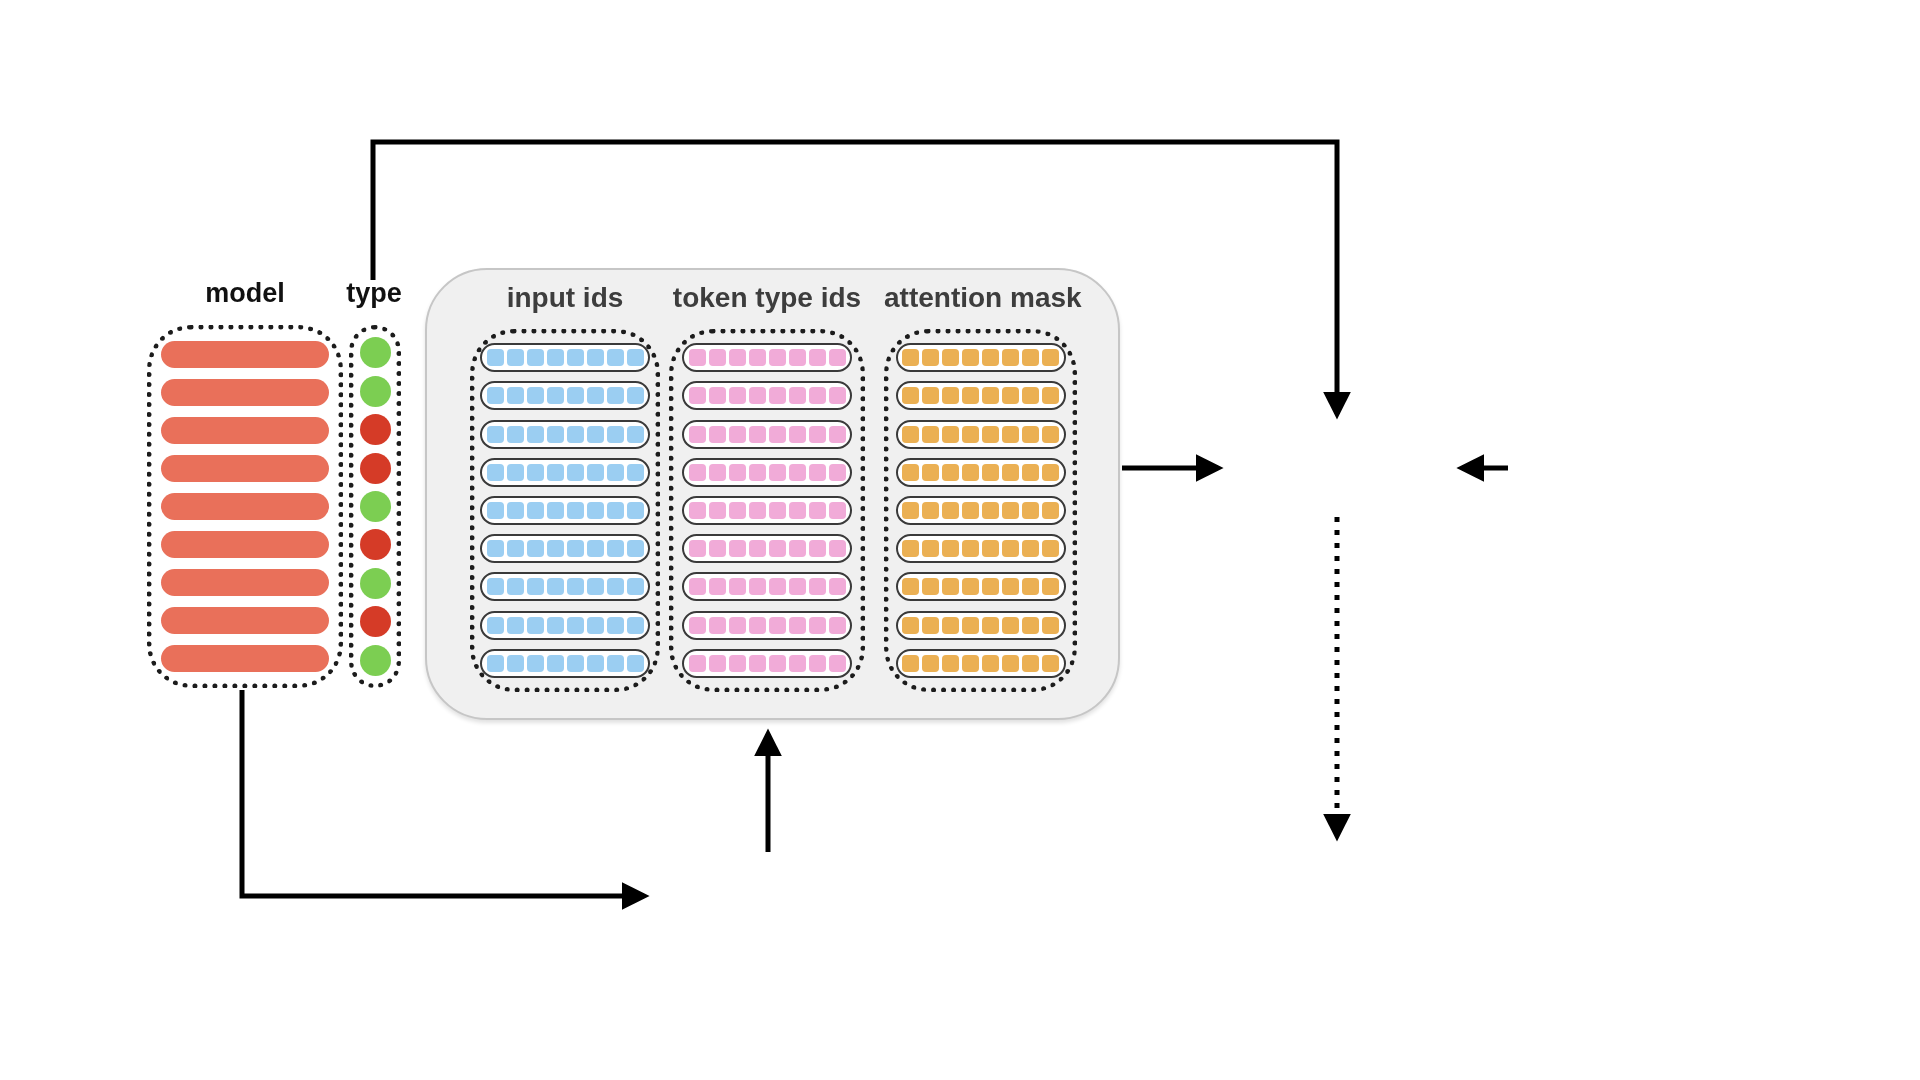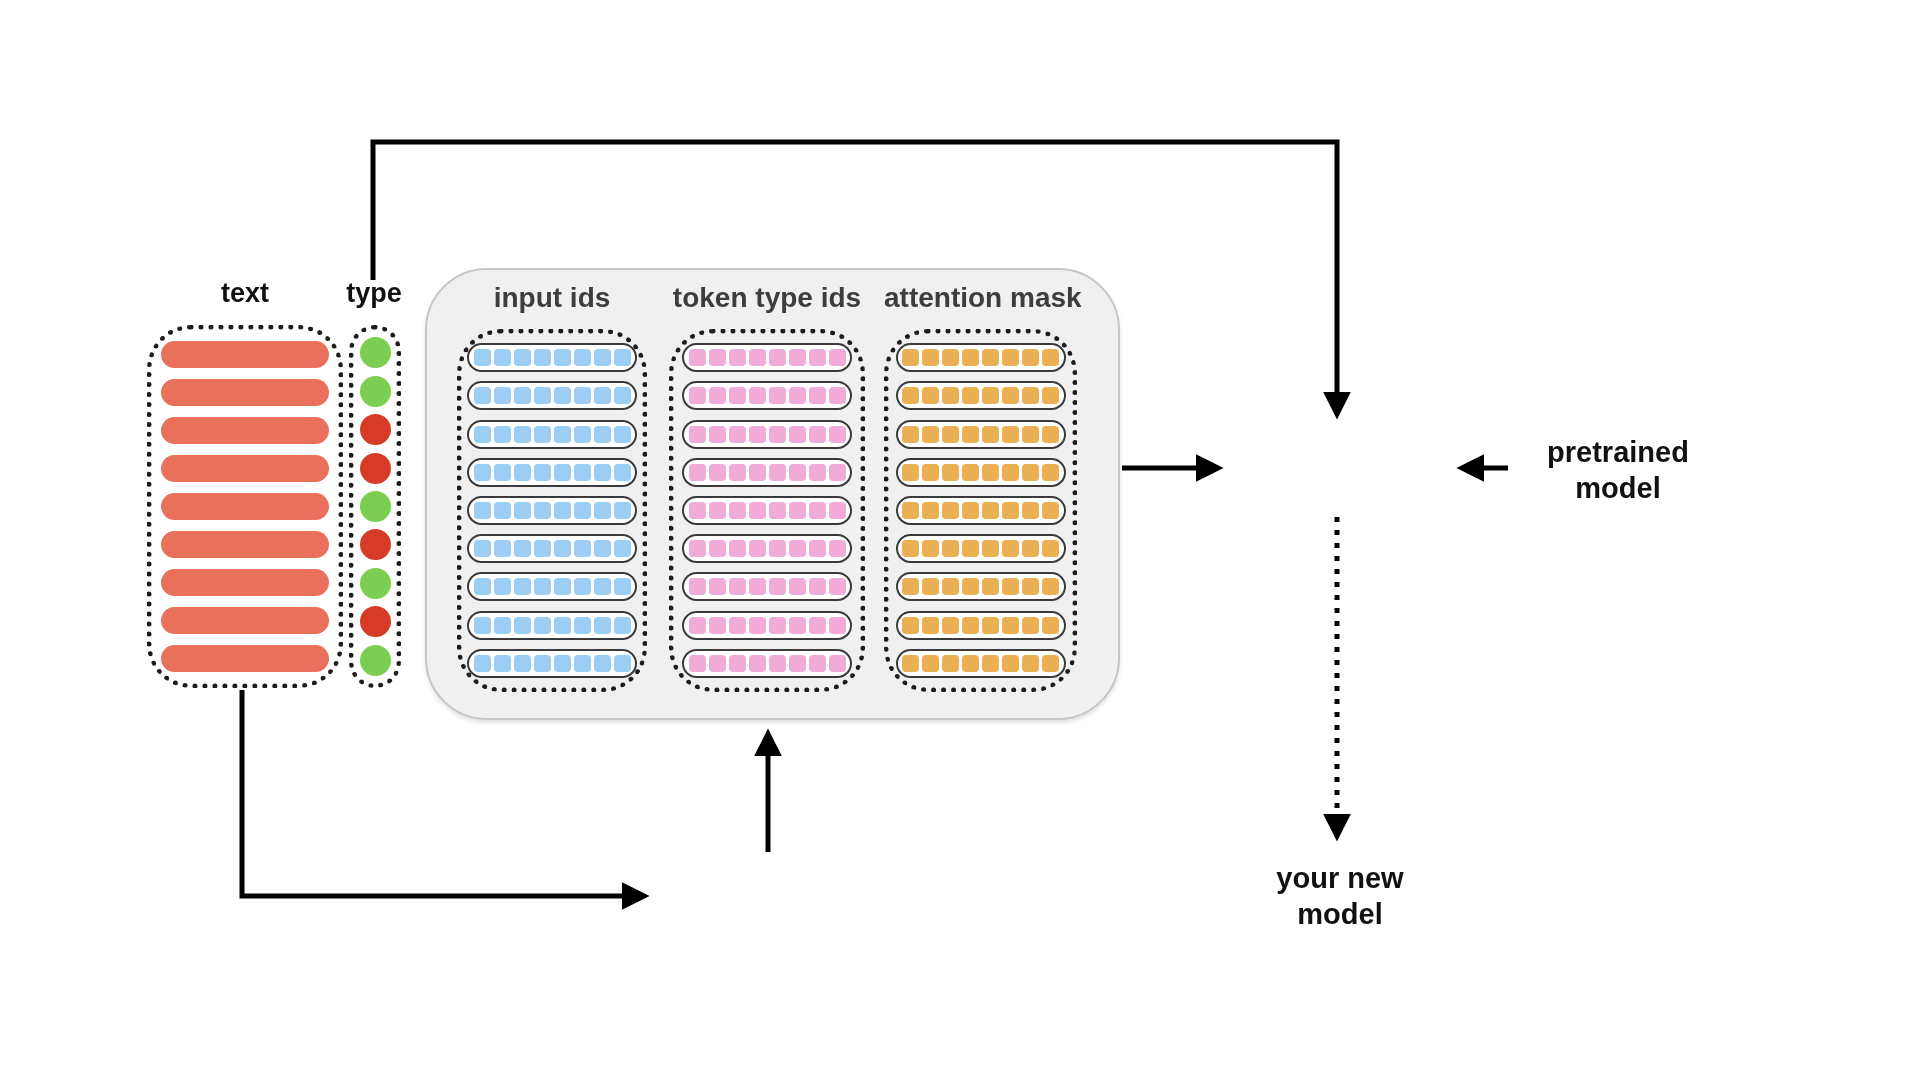--- a/index.html
+++ b/index.html
@@ -27,21 +27,21 @@
   .node.blue{color:#fff;font-size:31px;}
   .node.orange{color:#111;font-size:29px;line-height:1.25;}
   svg.arrows{left:0;top:0;pointer-events:none;}
 </style>
 </head>
 <body>
 
 <div class="canvas">
 
 
-  <div class="abs col-header" style="left:147px;top:278px;width:196px;">text</div>
+  <div class="abs col-header" style="left:147px;top:278px;width:196px;">model</div>
   <div class="abs col-header" style="left:334px;top:278px;width:80px;">type</div>
 
   <div class="abs dotted-box text-box" style="left:147px;top:325px;width:196px;height:363px;">
       <div class="text-pill" style="background:#e9705a"></div>
       <div class="text-pill" style="background:#e9705a"></div>
       <div class="text-pill" style="background:#e9705a"></div>
       <div class="text-pill" style="background:#e9705a"></div>
       <div class="text-pill" style="background:#e9705a"></div>
       <div class="text-pill" style="background:#e9705a"></div>
       <div class="text-pill" style="background:#e9705a"></div>
@@ -55,21 +55,21 @@
       <div class="label-dot" style="background:#d53b27"></div>
       <div class="label-dot" style="background:#d53b27"></div>
       <div class="label-dot" style="background:#7cce52"></div>
       <div class="label-dot" style="background:#d53b27"></div>
       <div class="label-dot" style="background:#7cce52"></div>
       <div class="label-dot" style="background:#d53b27"></div>
       <div class="label-dot" style="background:#7cce52"></div>
     </div>
 
   <div class="abs gray-container">
-    <div class="abs" style="left:30px;top:12px;width:190px;height:430px;">
+    <div class="abs" style="left:43px;top:12px;width:190px;height:430px;">
       <div class="grid-header">input ids</div>
       <div class="dotted-box token-box" style="position:absolute;left:0;top:47px;width:190px;height:363px;">
           <div class="row-pill">
             <span class="cell" style="background:#9bcef2"></span>
             <span class="cell" style="background:#9bcef2"></span>
             <span class="cell" style="background:#9bcef2"></span>
             <span class="cell" style="background:#9bcef2"></span>
             <span class="cell" style="background:#9bcef2"></span>
             <span class="cell" style="background:#9bcef2"></span>
             <span class="cell" style="background:#9bcef2"></span>
@@ -345,28 +345,22 @@
             <span class="cell" style="background:#f1abd8"></span>
             <span class="cell" style="background:#f1abd8"></span>
           </div>
         </div>
     </div>
   </div>
 
   <div class="abs node blue" style="left:1232px;top:425px;width:216px;height:87px;">
     <span>Trainer</span>
   </div>
-  <div class="abs node orange" style="left:1508px;top:428px;width:220px;height:84px;padding:4px 20px;">
-    <span>pretrained model</span>
-  </div>
   <div class="abs node blue" style="left:658px;top:852px;width:220px;height:88px;">
     <span>Tokenizer</span>
-  </div>
-  <div class="abs node orange" style="left:1228px;top:852px;width:224px;height:88px;padding:4px 30px;">
-    <span>your new model</span>
   </div>
 
   <svg class="abs arrows" width="1920" height="1080" viewBox="0 0 1920 1080">
     <defs>
       <marker id="ah" viewBox="0 0 10 10" refX="8" refY="5" markerWidth="5.6" markerHeight="5.6" orient="auto-start-reverse">
         <path d="M 0 0 L 10 5 L 0 10 z" fill="#000"></path>
       </marker>
     </defs>
     <path d="M 373 280 L 373 142 L 1337 142 L 1337 414" fill="none" stroke="#000" stroke-width="5" marker-end="url(#ah)"></path>
     <path d="M 242 690 L 242 896 L 644 896" fill="none" stroke="#000" stroke-width="5" marker-end="url(#ah)"></path>

